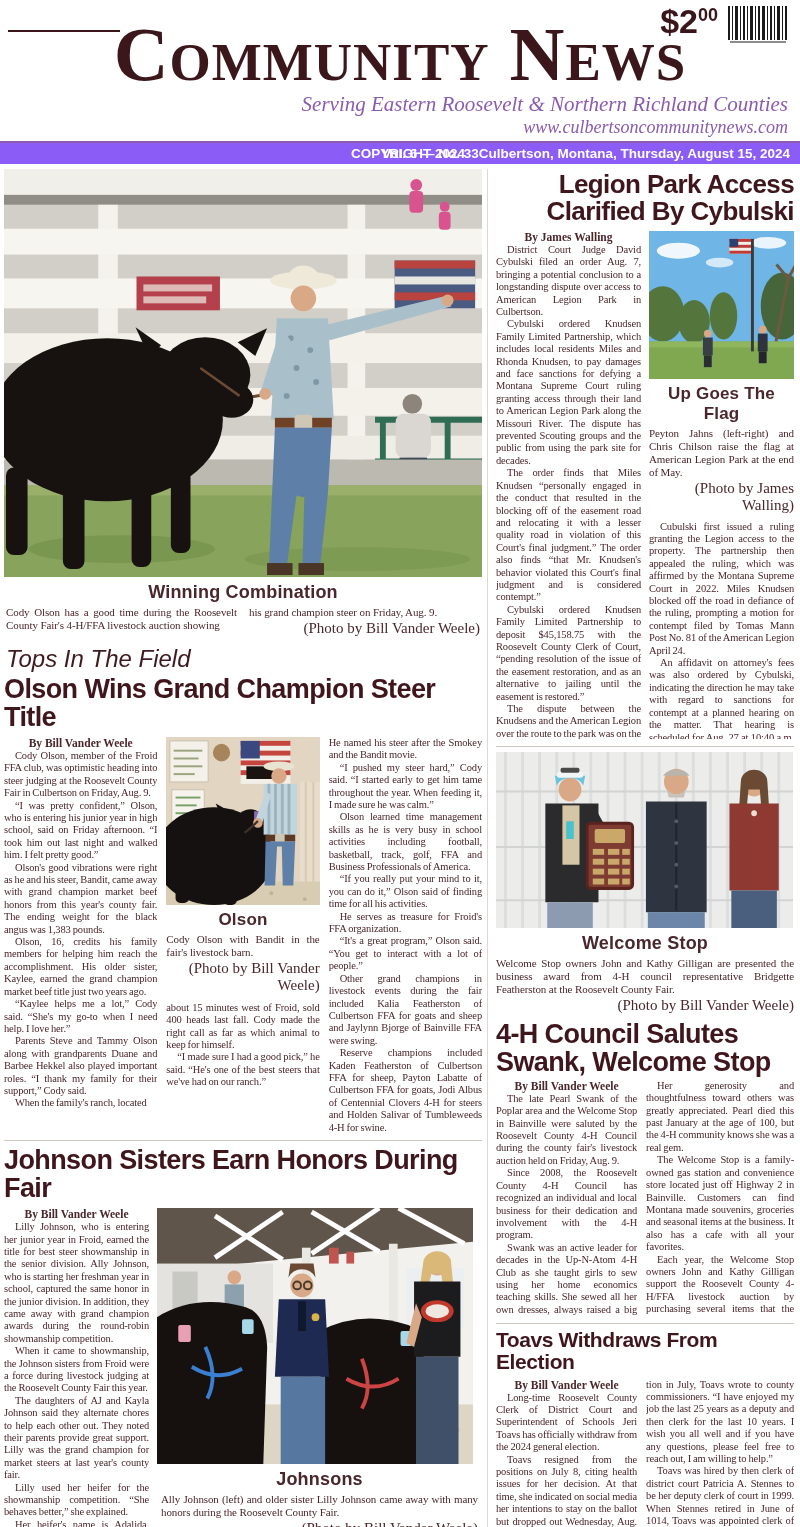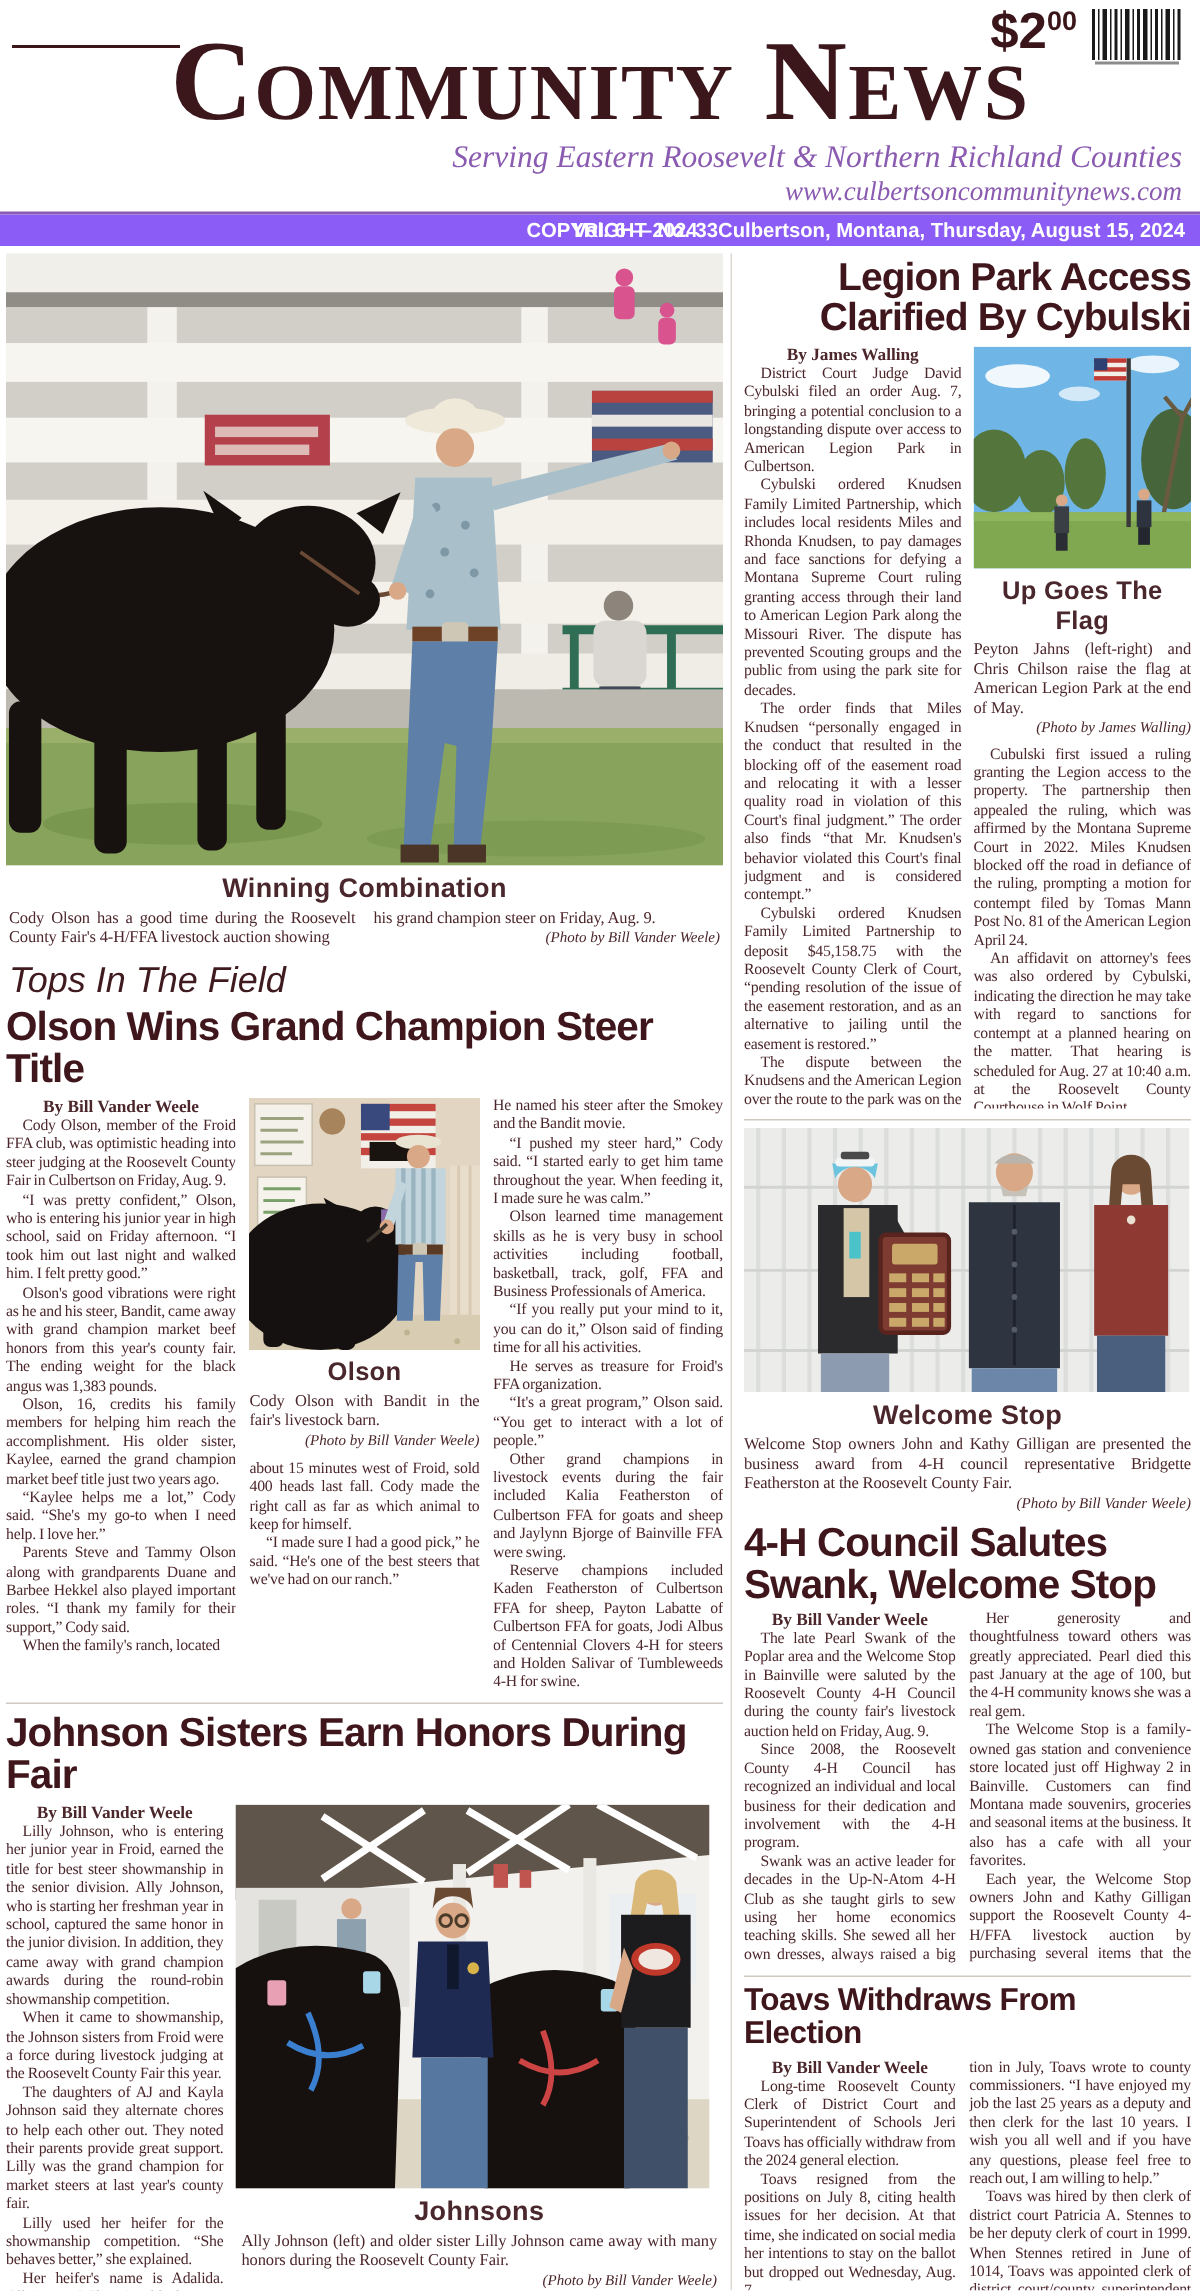--- a/index.html
+++ b/index.html
@@ -34,21 +34,21 @@
   
   .content { display:flex; margin-top:5px; }
   .col-left { width:487px; padding:0 5px 0 4px; }
   .col-right { width:313px; border-left:1px solid #ddd8d2; padding:0 6px 0 8px; }
   figure { margin:0; }
   svg { display:block; }
   
   .cap-title { font-family:"Liberation Sans", sans-serif; font-weight:600; font-size:18px; color:#4a272c; text-align:center; margin-top:5px; letter-spacing:0.2px; }
   .cap-title.sm { font-size:17px; }
   .cap-text { font-size:11px; line-height:12.9px; text-align:justify; letter-spacing:-0.1px; margin-top:3px; }
-  .credit { font-style:italic; font-size:10px; text-align:right; margin-top:1px; }
+  .credit { font-size:15px; text-align:right; margin-top:1px; }
   .kicker { font-family:"Liberation Sans", sans-serif; font-style:italic; font-size:24px; color:#3f1a1e; margin:8px 0 0 2px; }
   h1.headline {
     font-family:"Liberation Sans", sans-serif; font-weight:bold; color:#3f161c;
     font-size:27px; line-height:1.04; letter-spacing:-0.6px; margin:2px 0 6px 0;
   }
   h1.headline.two { font-size:26px;text-align:right; }
   h1.headline.small { font-size:21px; letter-spacing:-0.4px; }
   .byline { font-weight:bold; font-size:11.5px; text-align:center; margin-bottom:1px; }
   .paras p { margin:0; text-indent:11px; text-align:justify; font-size:10.5px; line-height:12.4px; letter-spacing:-0.15px; word-spacing:-0.4px; }
   .paras.cont p:first-child { text-indent:0; }

